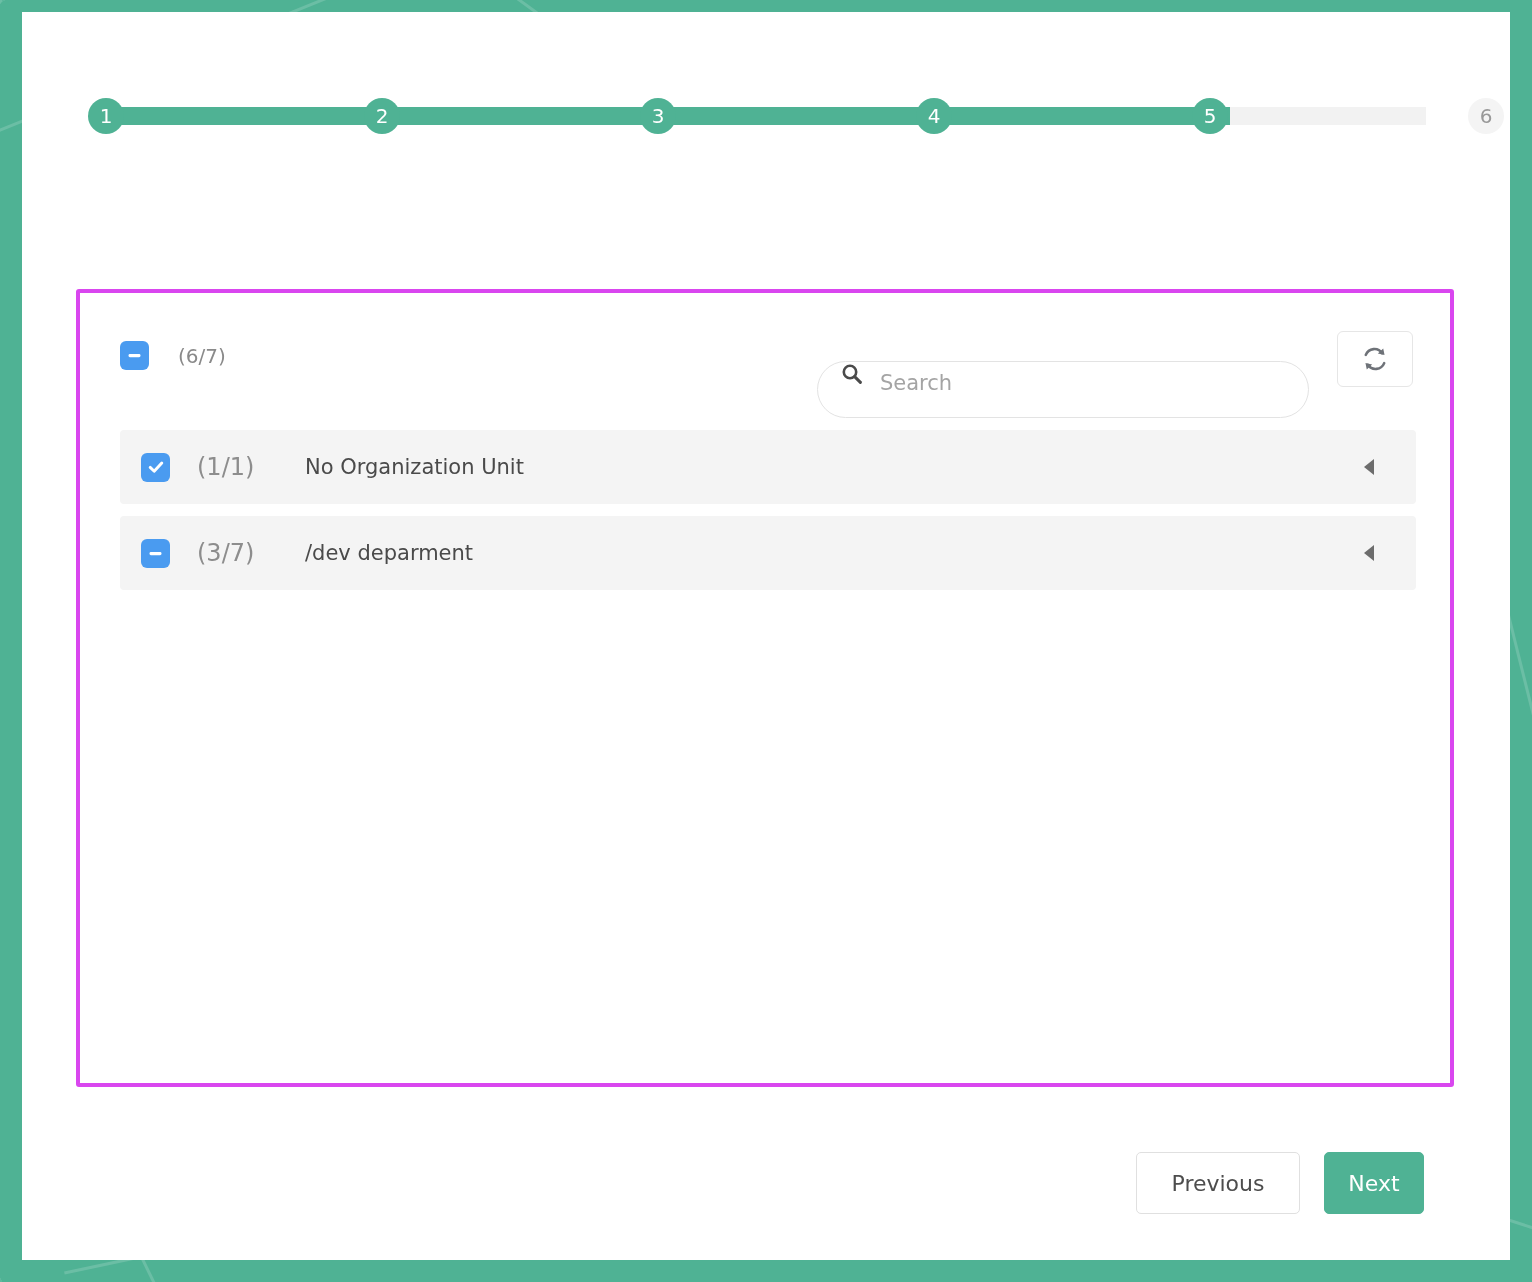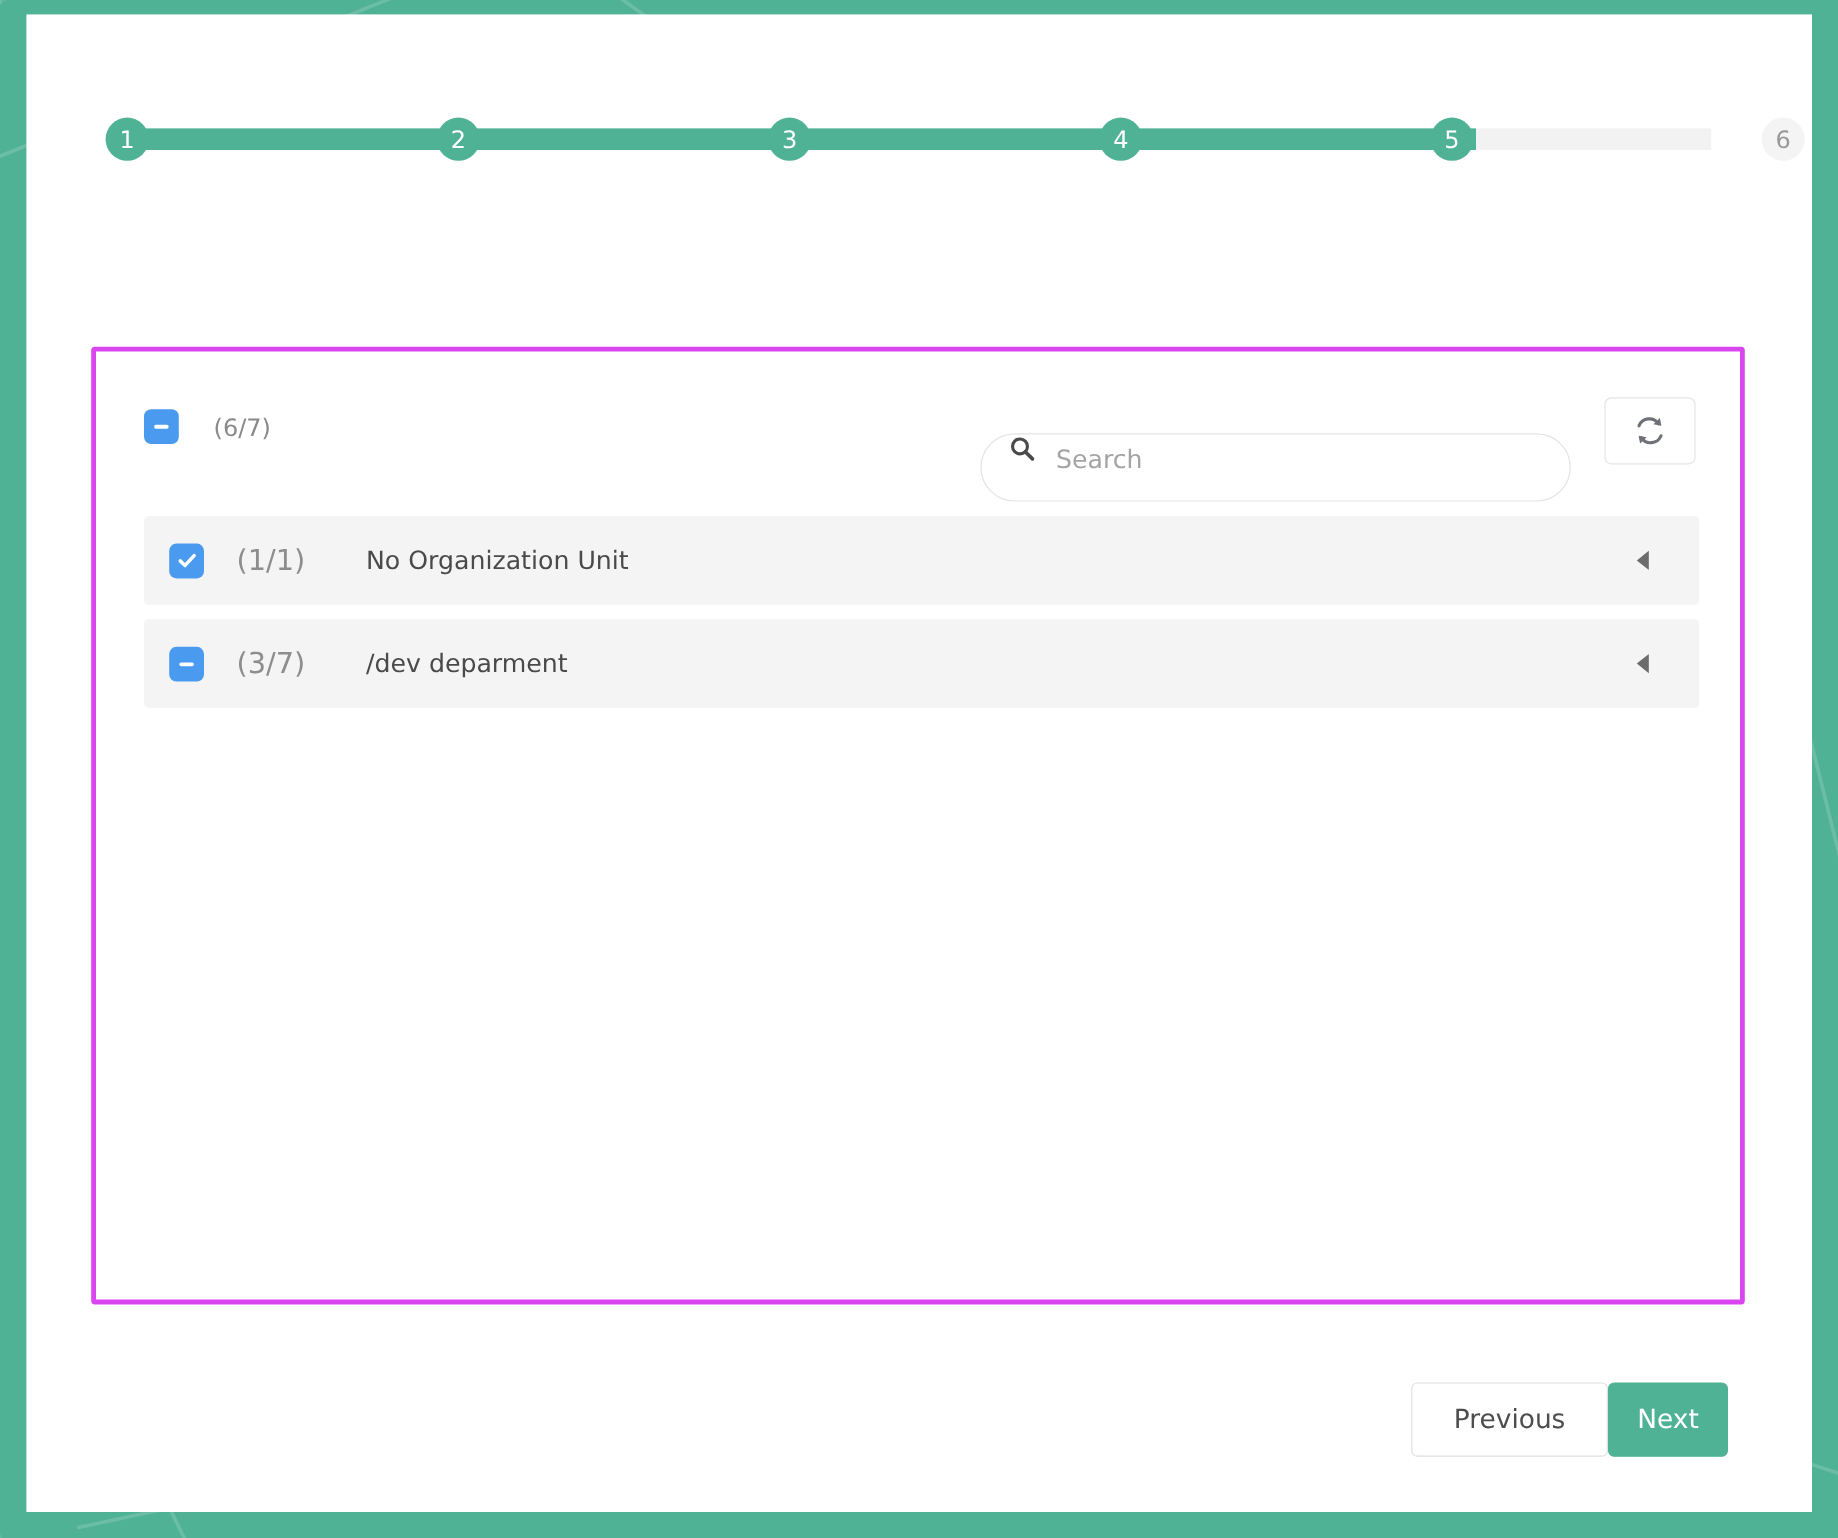--- a/index.html
+++ b/index.html
@@ -233,24 +233,25 @@
     height: 0;
     border-top: 8px solid transparent;
     border-bottom: 8px solid transparent;
     border-right: 10px solid #6c6c6c;
     cursor: pointer;
   }
 
   
   #footer {
     position: absolute;
-    right: 70px;
+    right: 86px;
     top: 1140px;
     display: flex;
     align-items: center;
+    gap: 24px;
   }
   .btn {
     font-family: inherit;
     font-size: 22px;
     border-radius: 5px;
     cursor: pointer;
     box-sizing: border-box;
   }
   .btn-prev {
     width: 164px;

